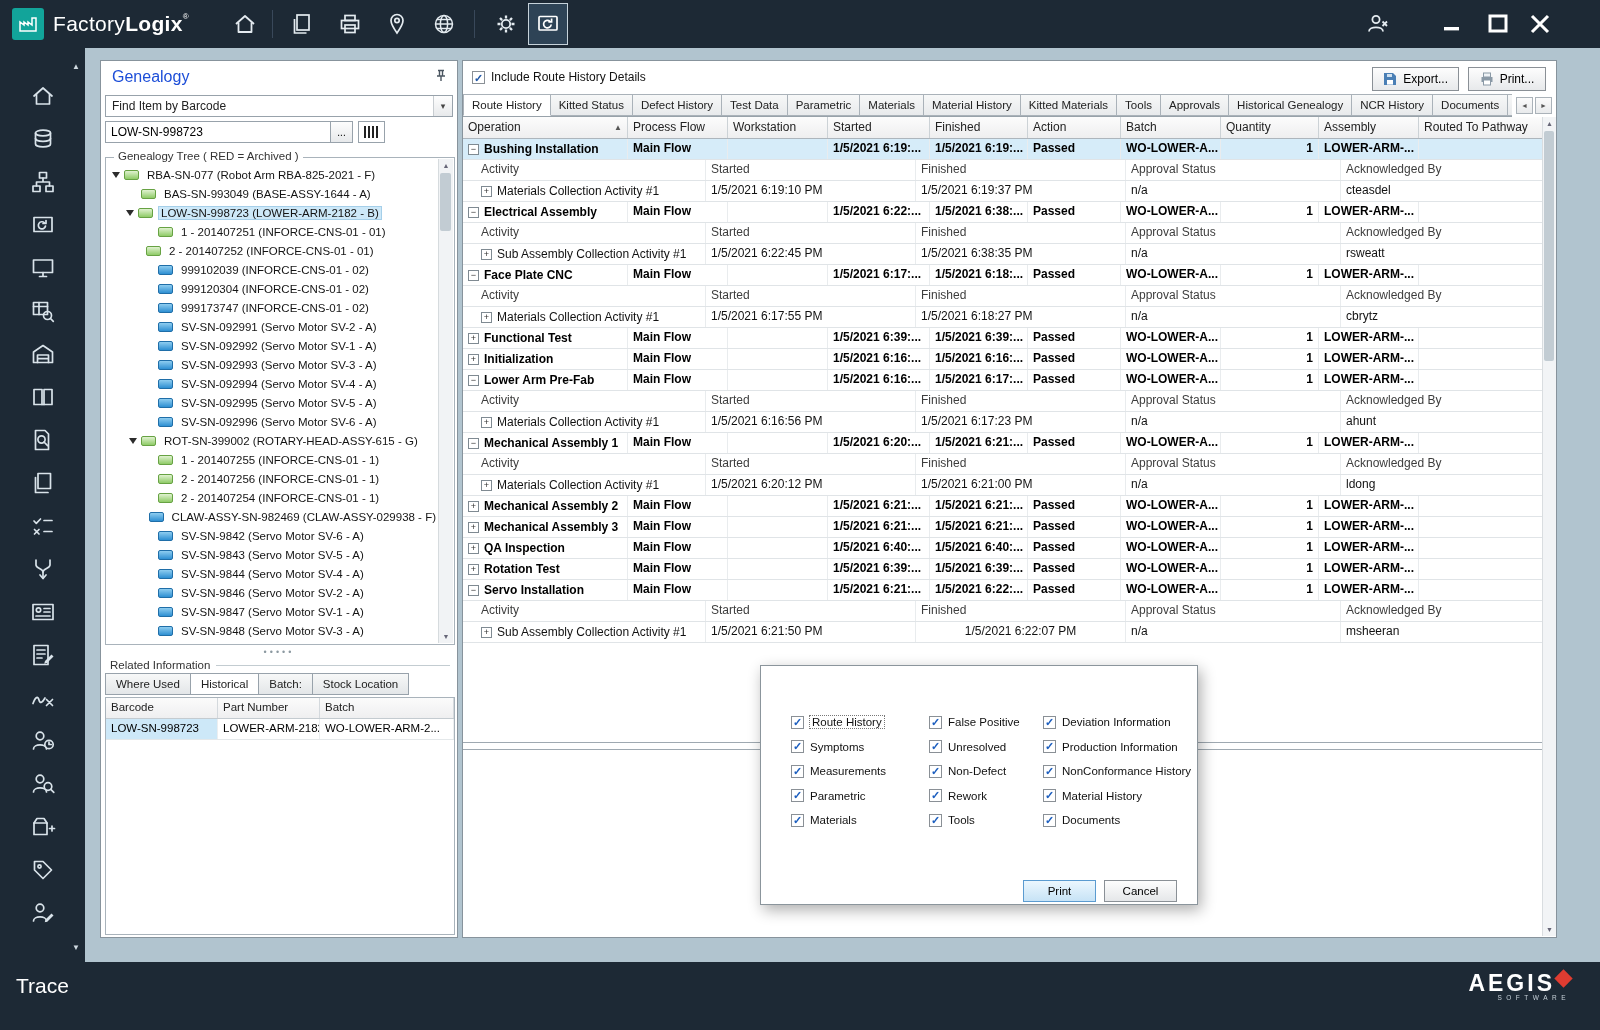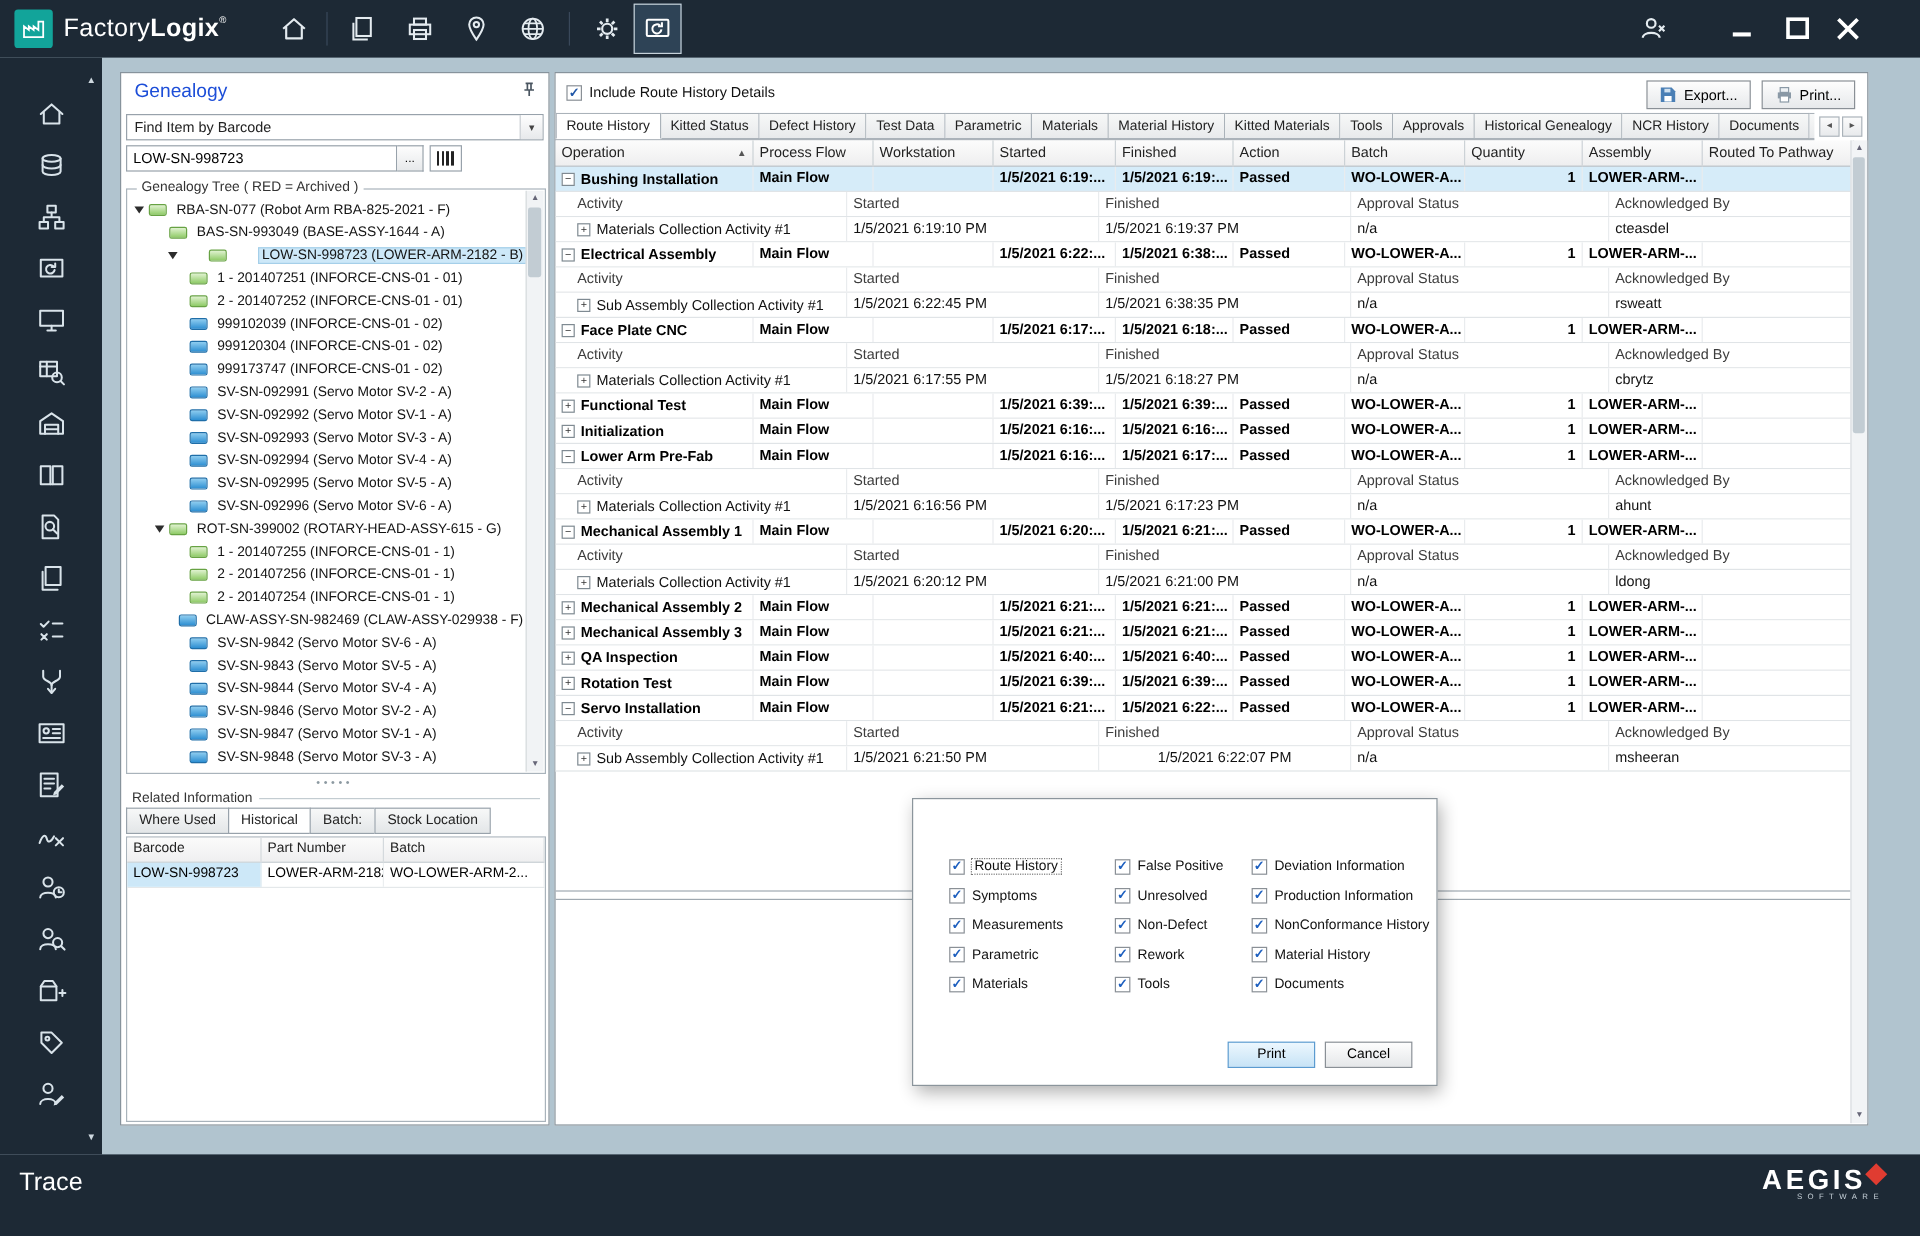--- a/index.html
+++ b/index.html
@@ -112,21 +112,21 @@
 
   
   .dialog{position:absolute;left:760px;top:665px;width:436px;height:238px;background:#fff;border:1px solid #8b959c;box-shadow:3px 5px 14px rgba(0,0,0,.32);z-index:20;}
   .dlg-head{height:30px;display:flex;align-items:center;padding:0 12px;font-size:12px;color:#111;}
   .dlg-close{margin-left:auto;font-size:18px;color:#222;width:20px;text-align:center;cursor:pointer;line-height:18px;}
   .dlg-body{position:absolute;top:44px;left:30px;right:10px;bottom:60px;}
   .dlg-col{position:absolute;top:0;}
   .cb-item{height:24.5px;display:flex;align-items:center;font-size:11.5px;color:#111;cursor:pointer;white-space:nowrap;}
   .cb-box{flex:none;width:13px;height:13px;border:1px solid #8a9096;background:#fff;color:#1d5fbf;font-weight:bold;font-size:11px;line-height:11px;text-align:center;margin-right:6px;box-sizing:border-box;}
   .cb-label.focus{outline:1px dotted #777;padding:0 2px;}
-  .dlg-btns{position:absolute;right:20px;bottom:14px;display:flex;gap:8px;}
+  .dlg-btns{position:absolute;right:20px;bottom:2px;display:flex;gap:8px;}
   .dlg-btn{width:73px;height:22px;border:1px solid #8a9096;background:linear-gradient(#fdfdfd,#e5e7e9);font-family:"Liberation Sans",sans-serif;font-size:11.5px;cursor:pointer;}
   .dlg-btn.primary{border:1px solid #5b9bd0;background:linear-gradient(#ecf7fe,#c7e3f6);}
 </style>
 </head>
 <body>
 
 <div class="app">
 
   <div class="titlebar">
     <div class="logo">
@@ -390,33 +390,33 @@
               <span class="tri"></span>
             </span>
             <span class="node-icon green"></span>
             <span class="tlabel">RBA-SN-077 (Robot Arm RBA-825-2021 - F)</span>
           </div>
           <div class="trow" style="padding-left: 21px;">
             <span class="texp"></span>
             <span class="node-icon green"></span>
             <span class="tlabel">BAS-SN-993049 (BASE-ASSY-1644 - A)</span>
           </div>
-          <div class="trow" style="padding-left: 32px; justify-content: space-between;">
+          <div class="trow" style="padding-left: 18px;">
             <span class="texp">
               <span class="tri"></span>
             </span>
             <span class="node-icon green"></span>
             <span class="tlabel sel">LOW-SN-998723 (LOWER-ARM-2182 - B)</span>
           </div>
           <div class="trow" style="padding-left: 38px;">
             <span class="texp"></span>
             <span class="node-icon green"></span>
             <span class="tlabel">1 - 201407251 (INFORCE-CNS-01 - 01)</span>
           </div>
-          <div class="trow" style="padding-left: 38px;">
+          <div class="trow" style="padding-left: 26px;">
             <span class="texp"></span>
             <span class="node-icon green"></span>
             <span class="tlabel">2 - 201407252 (INFORCE-CNS-01 - 01)</span>
           </div>
           <div class="trow" style="padding-left: 38px;">
             <span class="texp"></span>
             <span class="node-icon blue"></span>
             <span class="tlabel">999102039 (INFORCE-CNS-01 - 02)</span>
           </div>
           <div class="trow" style="padding-left: 38px;">

